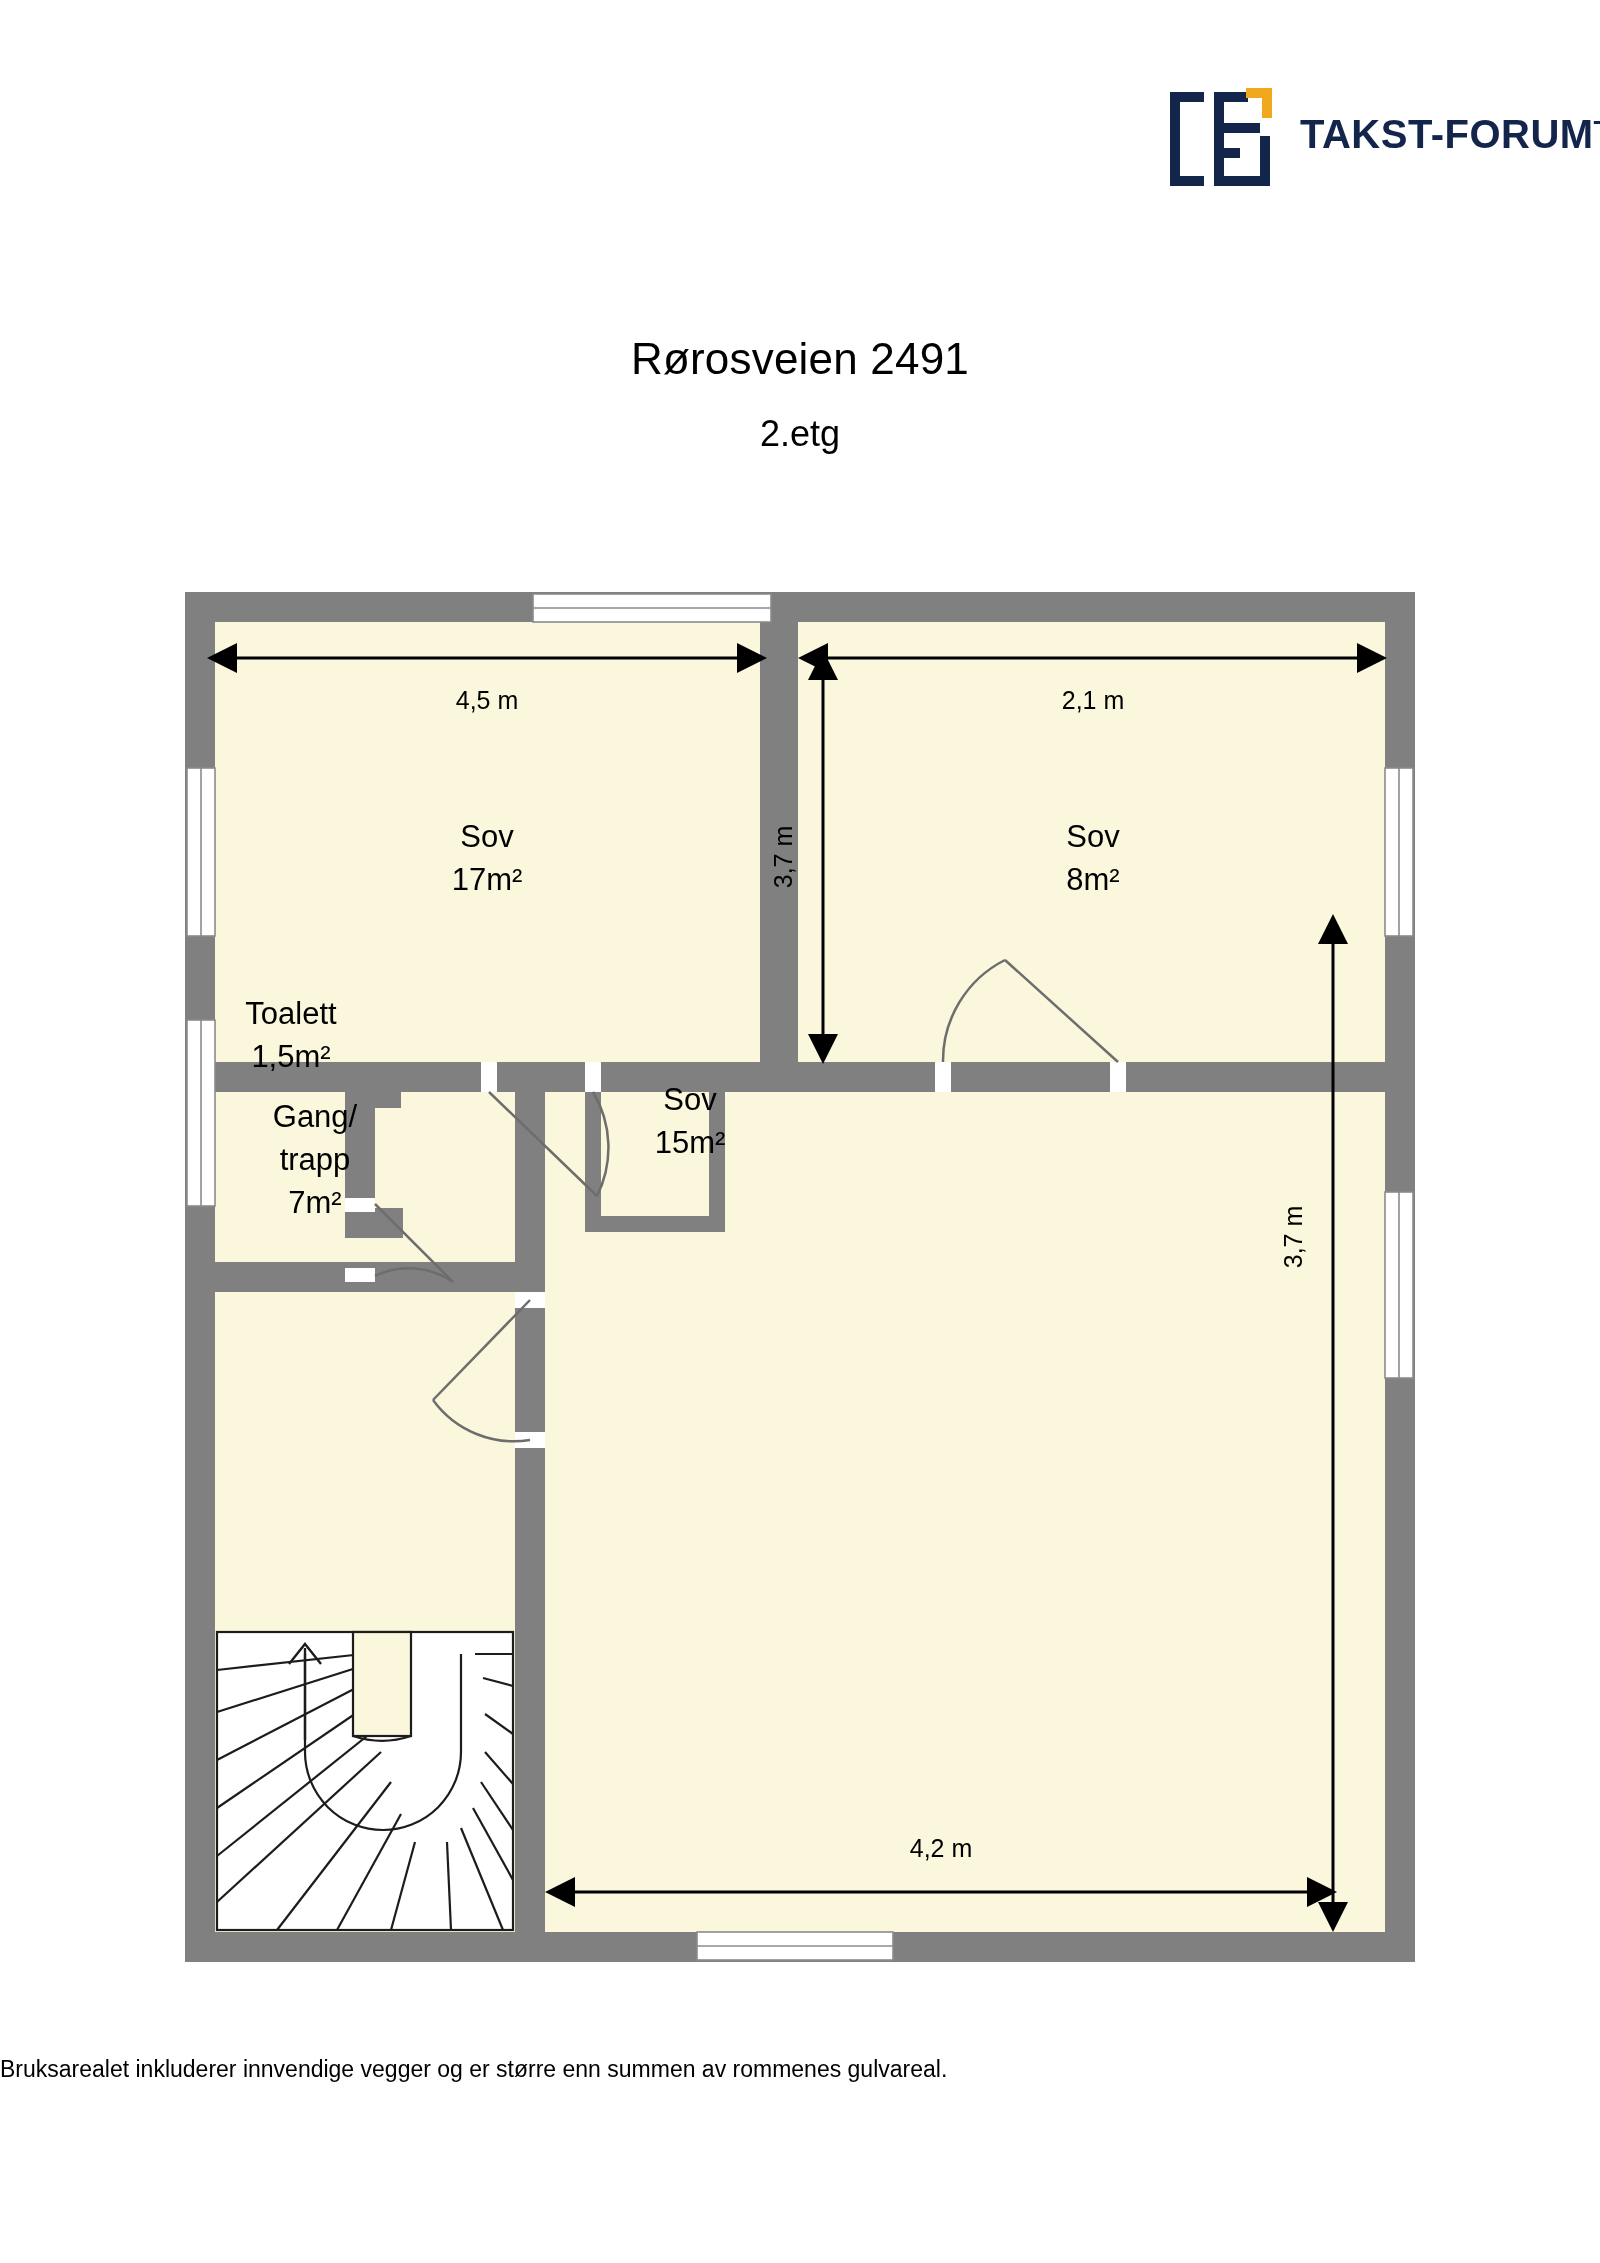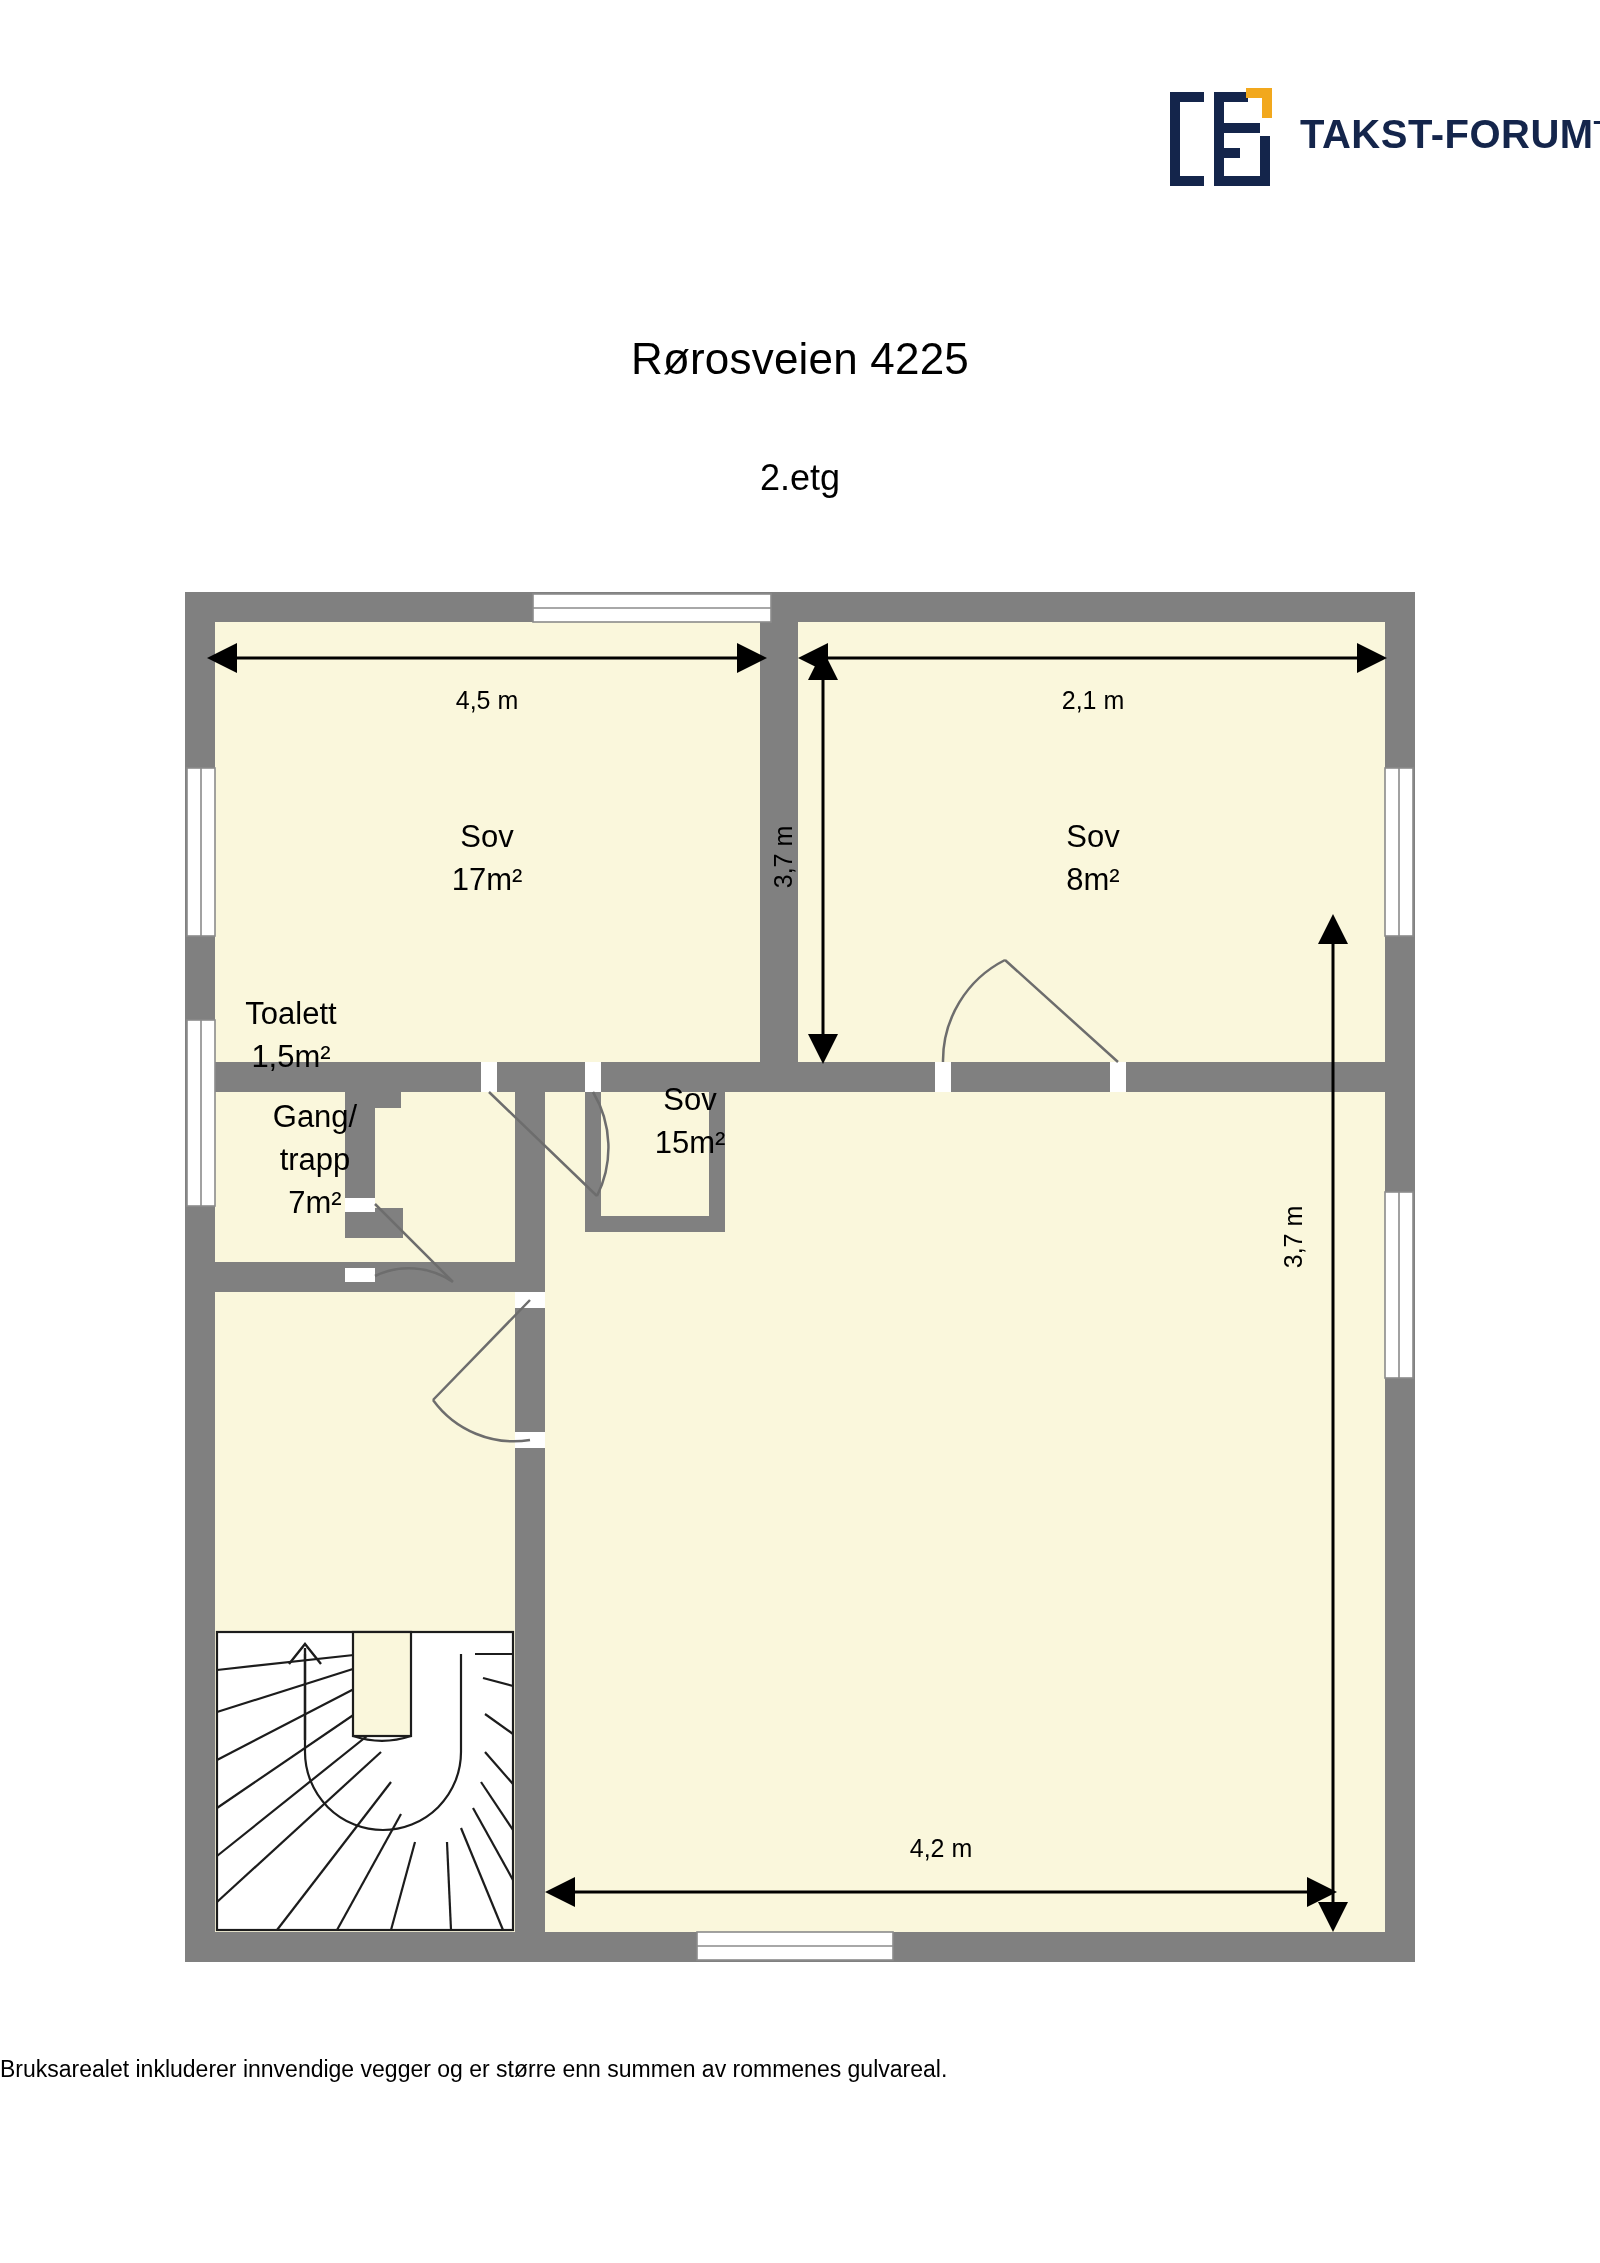--- a/index.html
+++ b/index.html
@@ -63,21 +63,20 @@
     letter-spacing: 0.2px;
   }
   .doc-subtitle {
     position: absolute;
     top: 413px;
     left: 0;
     width: 1600px;
     text-align: center;
     font-size: 36px;
     font-weight: normal;
-    margin-top: 44px;
   }
 
   
   .plan-wrap {
     position: absolute;
     top: 592px;
     left: 185px;
     width: 1230px;
     height: 1458px;
   }
@@ -137,21 +136,21 @@
       <rect x="94" y="10" width="10" height="30" fill="#f2a81d"></rect>
     </svg>
   </span>
   <span class="logo-wordmark">
     <span class="logo-line1">TAKST-</span>
     <span class="logo-line2">FORUM</span>
     <span class="logo-line3">TRØNDELAG</span>
   </span>
 </div>
 
-<div class="doc-title">Rørosveien 4225</div>
+<div class="doc-title">Rørosveien 2491</div>
 <div class="doc-subtitle">2.etg</div>
 
 <div class="plan-wrap">
 <svg class="plan-svg" width="1230" height="1370" viewBox="0 0 1230 1370" xmlns="http://www.w3.org/2000/svg">
 
   <g>
     <rect x="0" y="0" width="1230" height="1370" fill="#808080"></rect>
   </g>
 
   <g>

